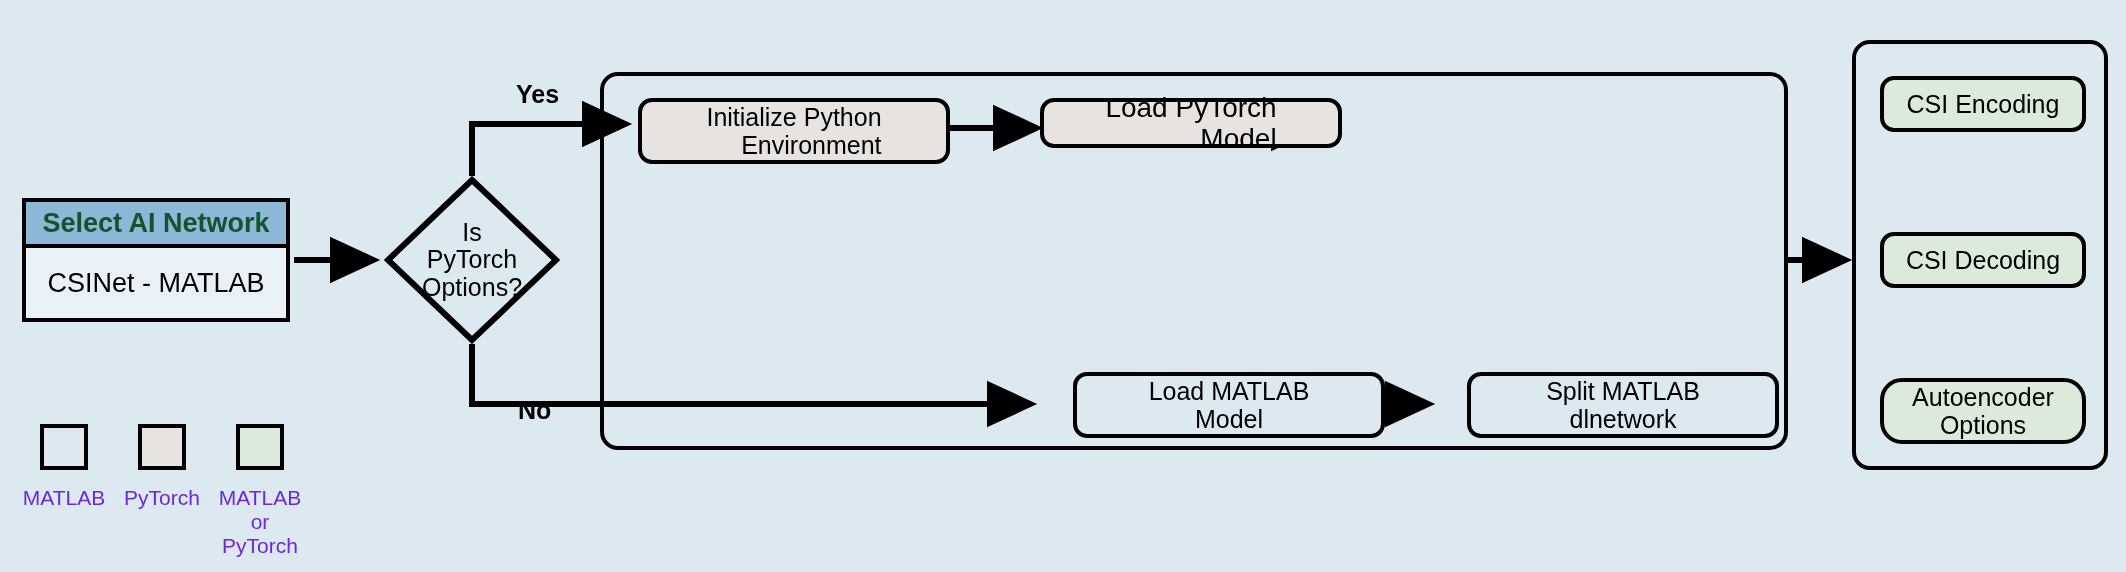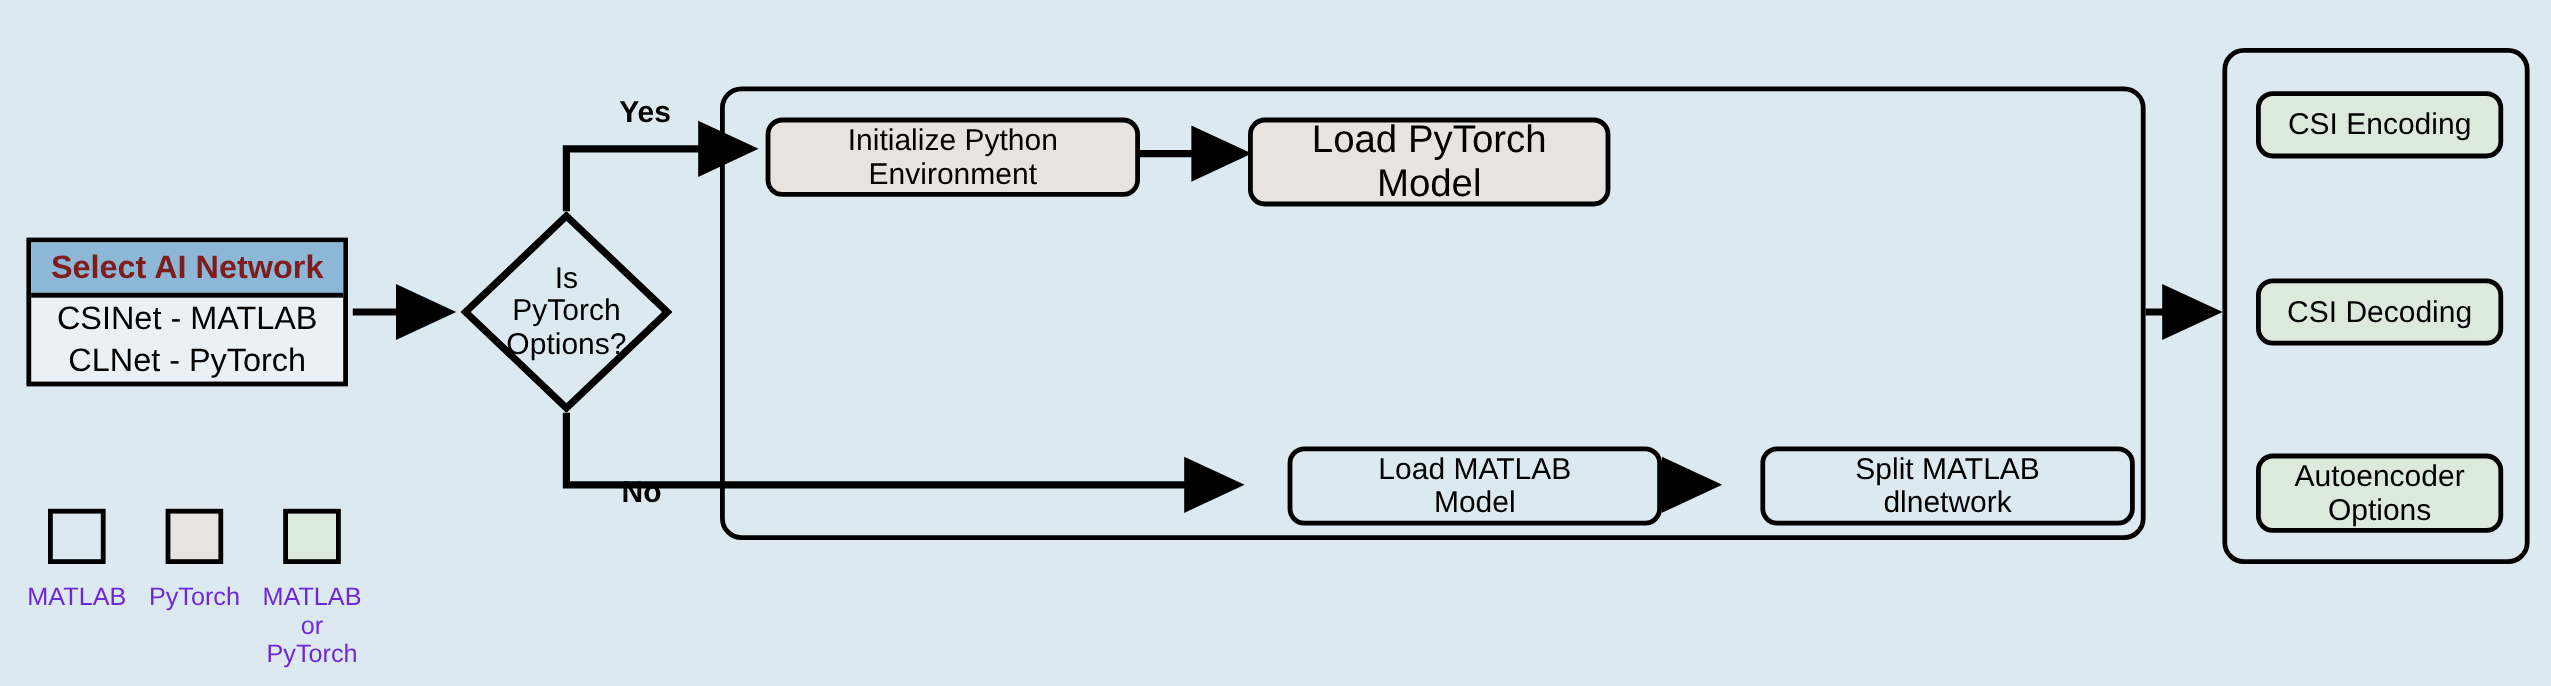--- a/index.html
+++ b/index.html
@@ -33,21 +33,21 @@
     justify-content: center;
     text-align: center;
     border: 4px solid #000;
     color: #000;
     line-height: 1.12;
     white-space: pre-line;
   }
   .rounded { border-radius: 14px; }
 
   .fill-matlab  { background: #dde9f1; margin-left: 35px; }
-  .fill-pytorch { background: #e6e3e1; }
+  .fill-pytorch { background: #e6e3e1; text-align: right; }
   .fill-both    { background: #dceadc; }
 
   
   #selector {
     position: absolute;
     left: 22px;
     top: 198px;
     width: 268px;
     height: 124px;
     box-sizing: border-box;
@@ -58,21 +58,21 @@
   }
   #selector .sel-header {
     background: #8cb7d6;
     border-bottom: 4px solid #000;
     font-weight: bold;
     font-size: 27px;
     height: 42px;
     display: flex;
     align-items: center;
     justify-content: center;
-    color: #7f1d1d;
+    color: #14532d;
   }
   #selector .sel-opt {
     flex: 1;
     display: flex;
     align-items: center;
     justify-content: center;
     font-size: 27px;
     color: #000;
   }
 
@@ -170,57 +170,56 @@
 
       <path d="M1355,404 L1428,404" marker-end="url(#arw)"></path>
 
       <path d="M1788,260 L1845,260" marker-end="url(#arw)"></path>
     </g>
   </svg>
 
   <div id="selector">
     <div class="sel-header">Select AI Network</div>
     <div class="sel-opt">CSINet - MATLAB</div>
-    <div class="sel-opt">CLNet - PyTorch</div>
   </div>
 
   <div id="diamond-wrap">
     <svg width="176" height="168" viewBox="0 0 176 168">
       <polygon points="88,4 172,84 88,164 4,84" fill="#dde9f1" stroke="#000" stroke-width="6" stroke-linejoin="miter"></polygon>
     </svg>
     <div class="dtext">Is
 PyTorch
 Options?</div>
   </div>
 
   <div class="edge-label" style="left:516px; top:80px;">Yes</div>
   <div class="edge-label" style="left:518px; top:396px;">No</div>
 
   <div class="group-box" style="left:600px; top:72px; width:1188px; height:378px;"></div>
 
   <div class="node rounded fill-pytorch" style="left:638px; top:98px; width:312px; height:66px; font-size:25px;">Initialize Python
 Environment</div>
 
-  <div class="node rounded fill-pytorch" style="left:1040px; top:98px; width:302px; height:74px; font-size:32px;">Load PyTorch
+  <div class="node rounded fill-pytorch" style="left:1040px; top:98px; width:302px; height:50px; font-size:28px;">Load PyTorch
 Model</div>
 
 
   <div class="node rounded fill-matlab" style="left:1038px; top:372px; width:312px; height:66px; font-size:25px;">Load MATLAB
 Model</div>
 
   <div class="node rounded fill-matlab" style="left:1432px; top:372px; width:312px; height:66px; font-size:25px;">Split MATLAB
 dlnetwork</div>
 
   <div class="group-box" style="left:1852px; top:40px; width:256px; height:430px;"></div>
 
   <div class="node rounded fill-both" style="left:1880px; top:232px; width:206px; height:56px; font-size:25px;">CSI Decoding</div>
 
   <div class="node rounded fill-both" style="left:1880px; top:76px; width:206px; height:56px; font-size:25px;">CSI Encoding</div>
 
-  <div class="node rounded fill-both" style="left:1880px; top:378px; width:206px; height:66px; font-size:25px;">Autoencoder
+  <div class="node rounded fill-both" style="left:1880px; top:378px; width:206px; height:66px; font-size:25px;border-radius:22px;">Autoencoder
 Options</div>
 
   <div id="legend">
 
     <div class="legend-item" style="left:0px;">
       <div class="legend-swatch fill-matlab"></div>
       <div class="legend-label">MATLAB</div>
     </div>
 
     <div class="legend-item" style="left:98px;">

